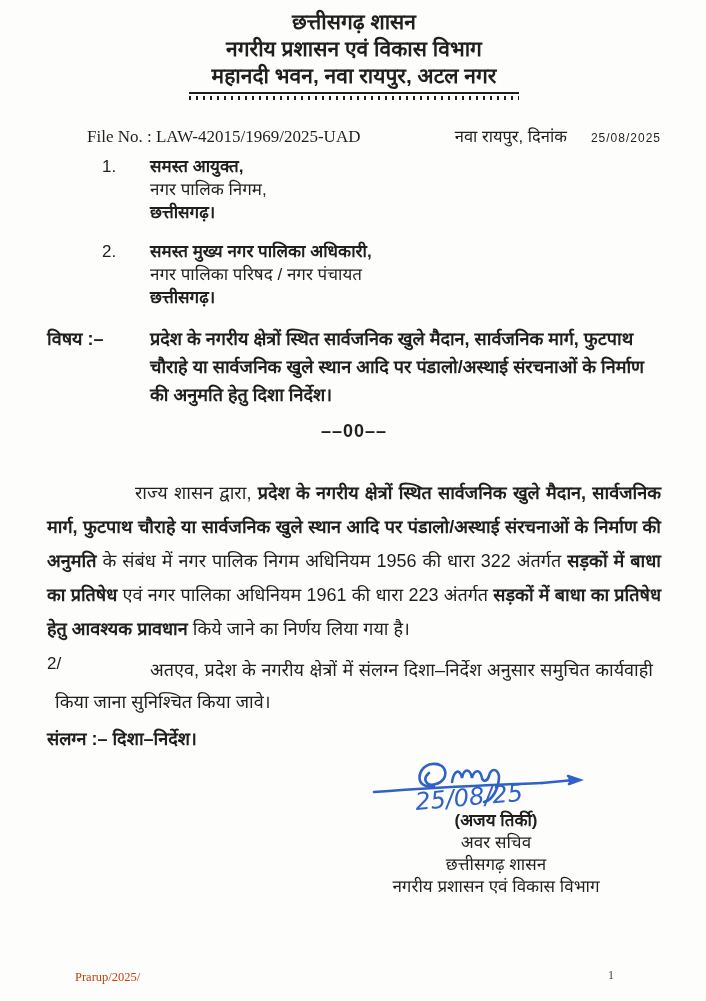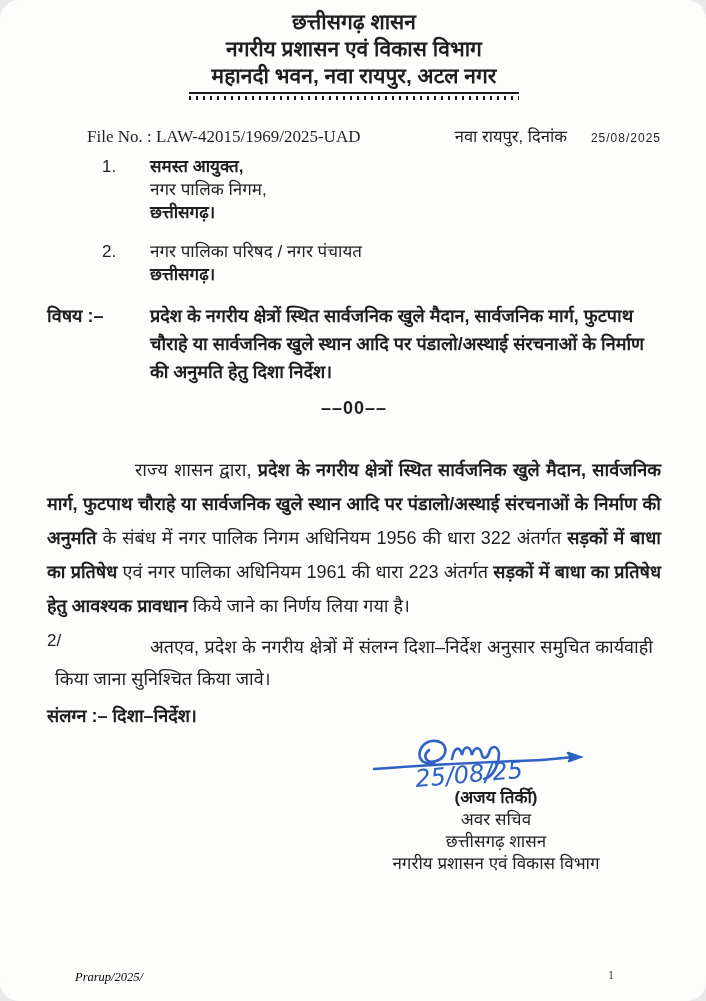--- a/index.html
+++ b/index.html
@@ -6,21 +6,20 @@
   .page{
     position:relative;
     width:706px;height:1001px;
     margin:0 auto;
     background:#fdfdfc;
     color:#1f1f1f;
     font-family:"Liberation Sans","DejaVu Sans",sans-serif;
     overflow:hidden;
     box-sizing:border-box;
     padding:8px 45px 0 47px;
-    border-radius:19px;
   }
   .b{font-weight:bold;}
   
   .letterhead{text-align:center;line-height:27px;}
   .lh1,.lh2,.lh4{font-size:21px;font-weight:bold;}
   .lh3{font-size:20px;font-weight:bold;line-height:25px;}
   .rule{width:330px;margin:3px auto 0;}
   .rule-solid{height:2px;background:#1d1d1d;}
   .rule-dots{height:4px;margin-top:2px;
     background-image:repeating-linear-gradient(90deg,#1d1d1d 0 2px,transparent 2px 7px);}
@@ -46,21 +45,21 @@
   .para2-num{position:absolute;left:0;top:0;font-size:17px;}
   .para2{margin:8px;font-size:18px;line-height:32px;text-align:justify;text-indent:95px;}
   .enclosure{margin-top:3px;font-size:18px;font-weight:bold;line-height:26px;}
   
   .sig-block{width:330px;margin:0 0 0 auto;text-align:center;}
   .sig-svg{display:block;margin:0 auto -6px;}
   .sig-name{font-size:17px;font-weight:bold;line-height:22px;}
   .sig-line{font-size:17px;line-height:22px;}
   
   .footer-left{position:absolute;left:75px;bottom:16px;
-    font-family:"Liberation Serif","DejaVu Serif",serif;font-size:12.5px;color:#000000;font-style:italic;}
+    font-family:"Liberation Serif","DejaVu Serif",serif;font-size:12.5px;color:#c2410c;}
   .footer-right{position:absolute;right:92px;bottom:18px;
     font-family:"Liberation Serif","DejaVu Serif",serif;font-size:12px;color:#444;}
 </style>
 </head>
 <body>
 
 <div class="page">
 
   <div class="letterhead">
     <div class="lh1">छत्तीसगढ़ शासन</div>
@@ -85,20 +84,21 @@
     <span>
       <div class="b">समस्त आयुक्त,</div>
       <div>नगर पालिक निगम,</div>
       <div class="b">छत्तीसगढ़।</div>
     </span>
   </div>
 
   <div class="addressee second">
     <span class="addr-num">2.</span>
     <span>
+      <div class="b">समस्त मुख्य नगर पालिका अधिकारी,</div>
       <div>नगर पालिका परिषद / नगर पंचायत</div>
       <div class="b">छत्तीसगढ़।</div>
     </span>
   </div>
 
   <div class="subject">
     <span class="subject-label">विषय :–</span>
     <span class="subject-text">प्रदेश के नगरीय क्षेत्रों स्थित सार्वजनिक खुले मैदान, सार्वजनिक मार्ग, फुटपाथ चौराहे या सार्वजनिक खुले स्थान आदि पर पंडालो/अस्थाई संरचनाओं के निर्माण की अनुमति हेतु दिशा निर्देश।</span>
   </div>
 

